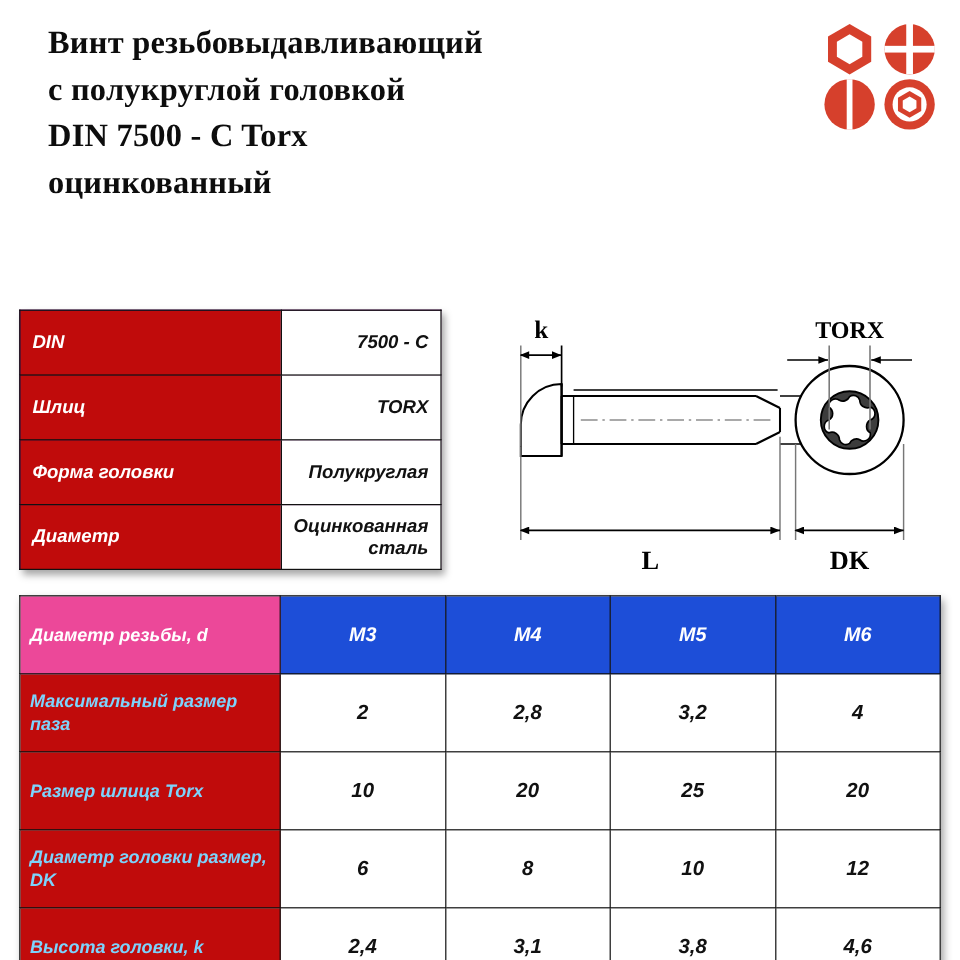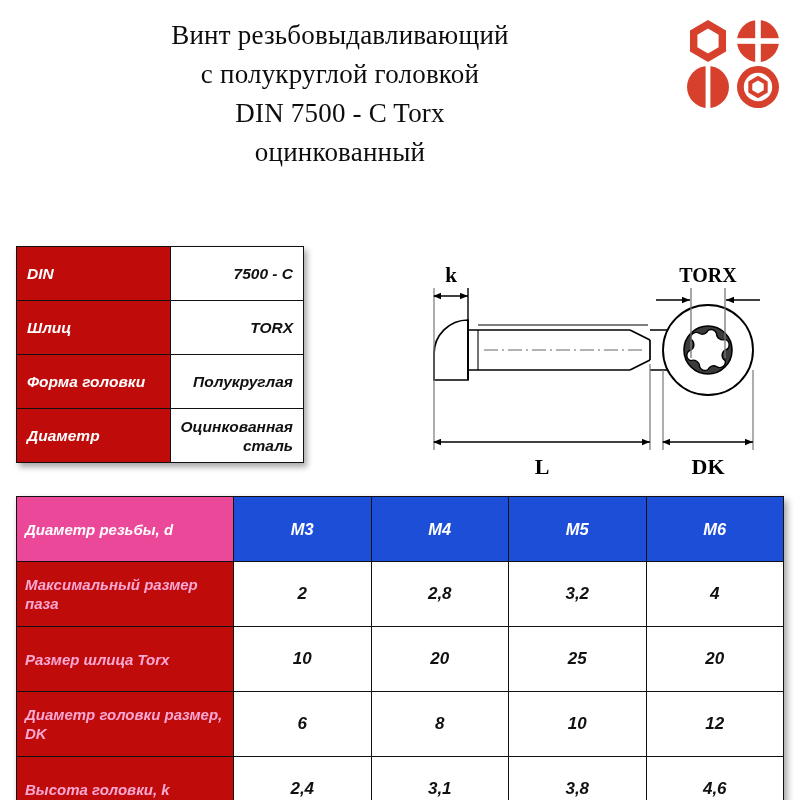--- a/index.html
+++ b/index.html
@@ -10,40 +10,40 @@
     overflow:hidden;
     position:relative;
   }
 
   
   .header{
     position:absolute;left:0;top:0;width:800px;height:210px;
   }
   .title{
     position:absolute;left:40px;top:16px;width:600px;
-    text-align:center;
+    text-align:left;
     font-family:"Liberation Serif",serif;
-    font-weight:normal;
+    font-weight:bold;
     font-size:27px;
     line-height:39px;
     color:#0d0d0d;
     letter-spacing:0.2px;
   }
   .title .ln{display:block;white-space:nowrap;}
 
   
   .logo{
     position:absolute;left:686px;top:18px;width:96px;height:92px;
   }
   .logo svg{display:block;}
 
   
   .info-table{
-    position:absolute;left:16px;top:246px;
-    width:288px;
+    position:absolute;left:16px;top:258px;
+    width:352px;
     border-collapse:collapse;
     box-shadow:3px 4px 6px rgba(0,0,0,0.35);
     background:#701a75;
   }
   .info-table td{
     border:1.5px solid #111;
     font-style:italic;
     font-weight:bold;
     font-size:15.5px;
     padding:0 10px;
@@ -91,21 +91,21 @@
     width:200px;
     height:56px;
   }
   .spec-table th.mhead{
     background:#1d4ed8;color:#fff;
     text-align:center;
     font-size:16.5px;
     height:56px;
   }
   .spec-table td.rlbl{
-    background:#c00b0b;color:#f9a8d4;
+    background:#c00b0b;color:#7dd3fc;
     text-align:left;
     font-size:15px;
     line-height:19px;
     padding:4px 8px;
     height:56px;
     margin-top:48px;
   }
   .spec-table td.cell{
     background:#fff;color:#111;
     text-align:center;

